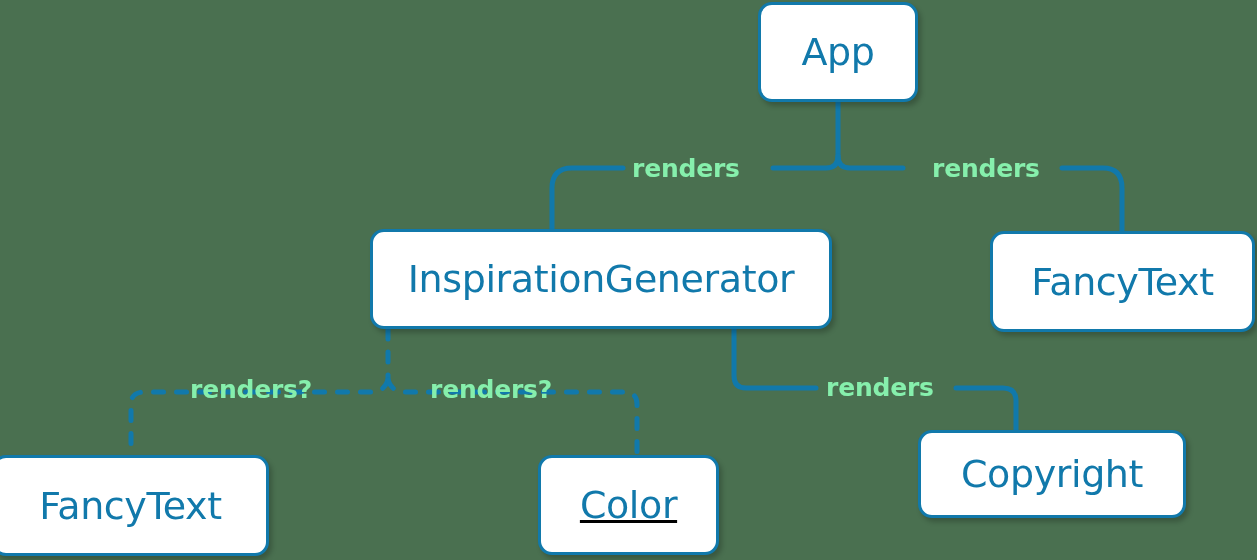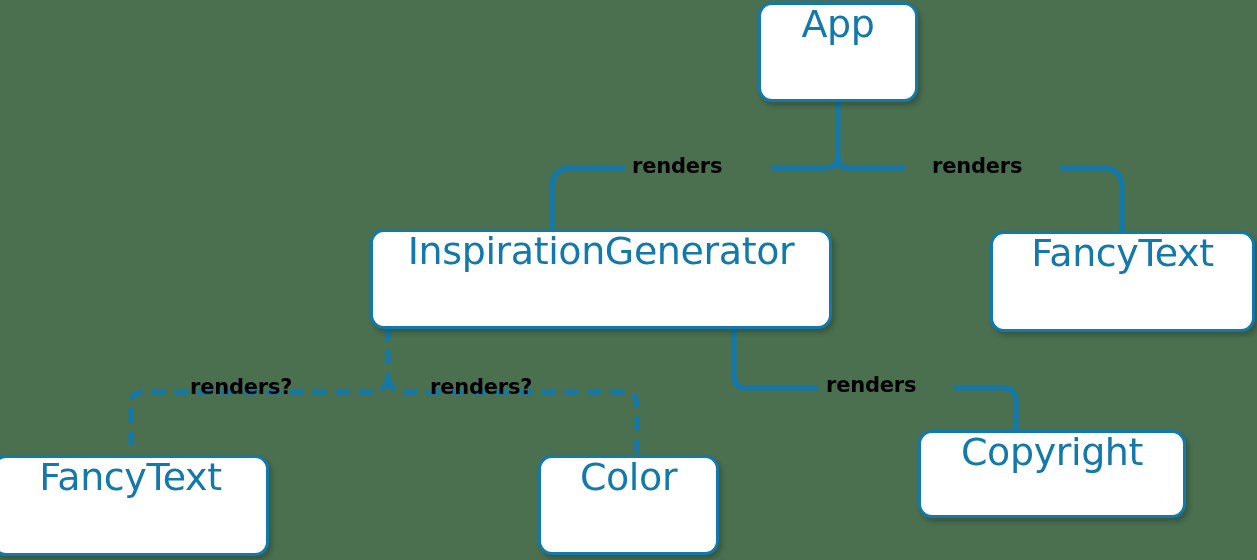--- a/index.html
+++ b/index.html
@@ -26,49 +26,50 @@
     height: 560px;
     pointer-events: none;
   }
   .node {
     position: absolute;
     background: #ffffff;
     border: 3px solid #1179ab;
     border-radius: 14px;
     box-sizing: border-box;
     display: flex;
+    align-items: center;
     justify-content: center;
     box-shadow: 3px 4px 5px rgba(0,0,0,0.22);
     z-index: 3;
   }
   .node-label {
     color: #1179ab;
     font-size: 38px;
     font-weight: 400;
     letter-spacing: -0.4px;
     white-space: nowrap;
     line-height: 1;
   }
   .edge-label {
     position: absolute;
-    color: #000000;
-    font-size: 21px;
+    color: #86efac;
+    font-size: 25px;
     font-weight: 600;
     white-space: nowrap;
     line-height: 1;
     z-index: 2;
     letter-spacing: -0.2px;
   }
 
   
   #node-app          { left: 758px; top: 2px;   width: 160px; height: 100px; }
   #node-inspgen      { left: 334px; top: 229px; width: 462px; height: 100px; margin-left: 36px; }
   #node-fancytext-r  { left: 990px; top: 231px; width: 265px; height: 101px; }
   #node-fancytext-b  { left: -8px;  top: 455px; width: 277px; height: 101px; }
-  #node-color        { left: 538px; top: 455px; width: 181px; height: 100px; }
+  #node-color        { left: 538px; top: 455px; width: 181px; height: 100px; text-decoration: underline; }
   #node-copyright    { left: 879px; top: 430px; width: 268px; height: 88px; margin-left: 39px; }
 
   
   #lbl-app-inspgen     { left: 632px; top: 156px; }
   #lbl-app-fancytext   { left: 932px; top: 156px; }
   #lbl-inspgen-fancyt  { left: 190px; top: 377px; }
   #lbl-inspgen-color   { left: 430px; top: 377px; }
   #lbl-inspgen-copy    { left: 826px; top: 375px; }
 </style>
 </head>

